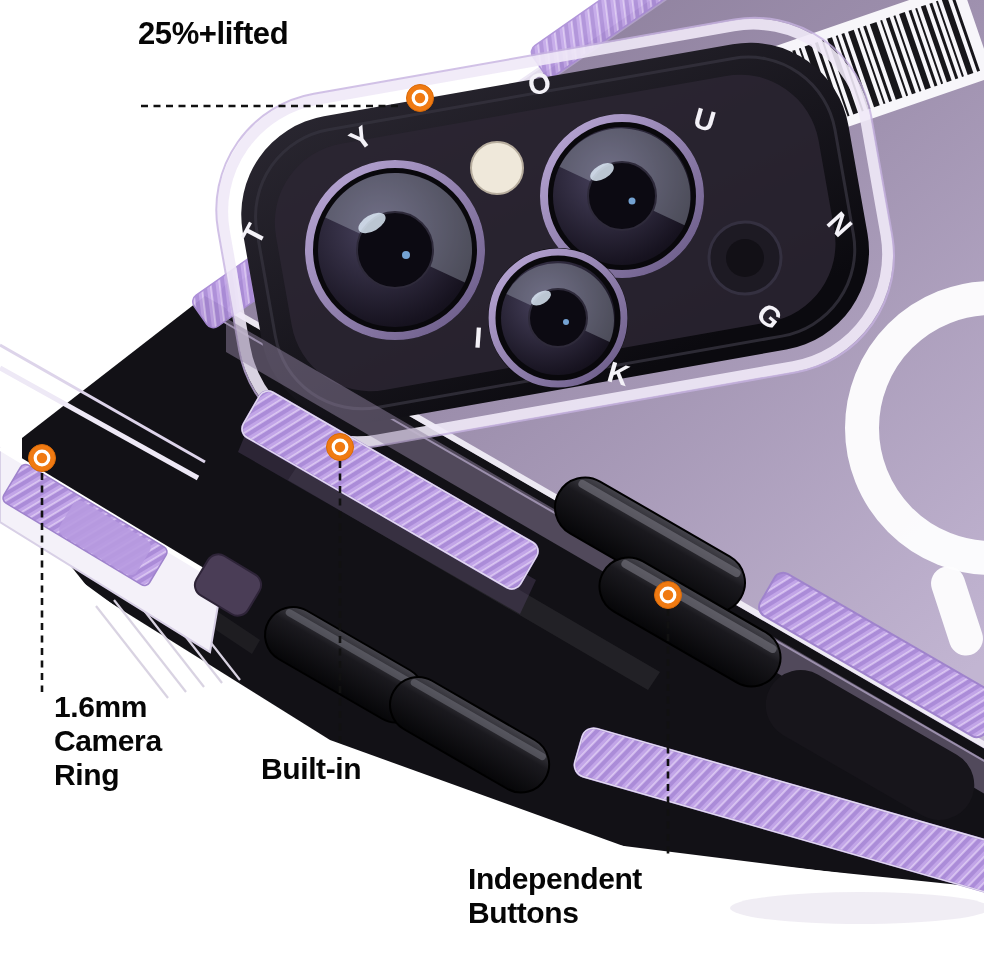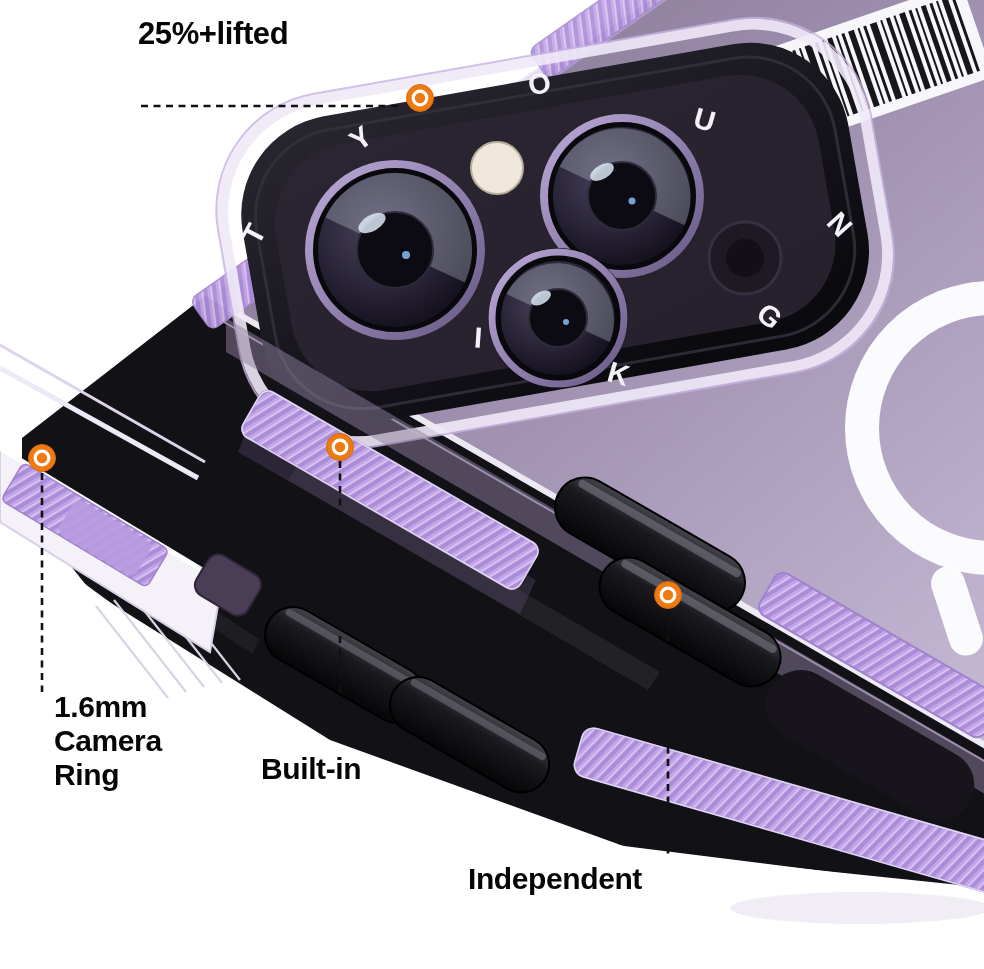--- a/index.html
+++ b/index.html
@@ -270,15 +270,16 @@
   <span>Camera</span>
   <span>Ring</span>
 </div>
 
 <div class="callout callout-strip">
   <span>Built-in</span>
 </div>
 
 <div class="callout callout-buttons">
   <span>Independent</span>
+  <span>Buttons</span>
 </div>
 
 </div>
 
 </body></html>

